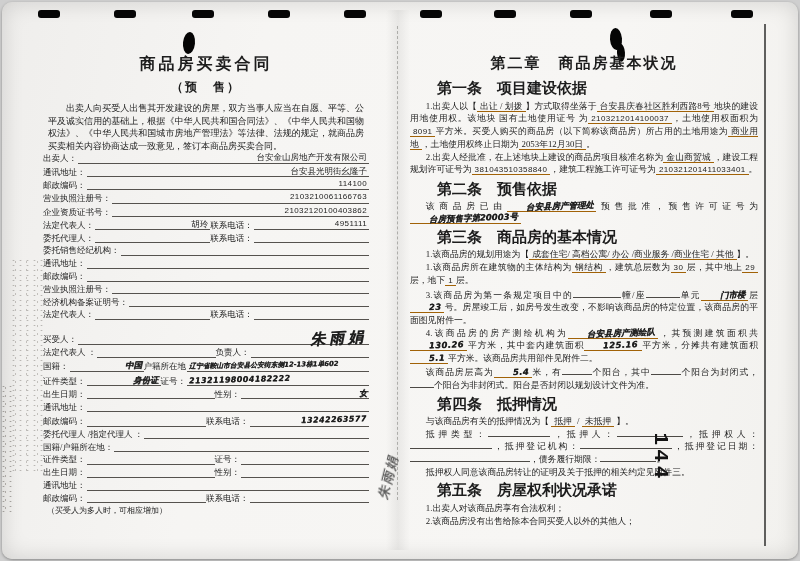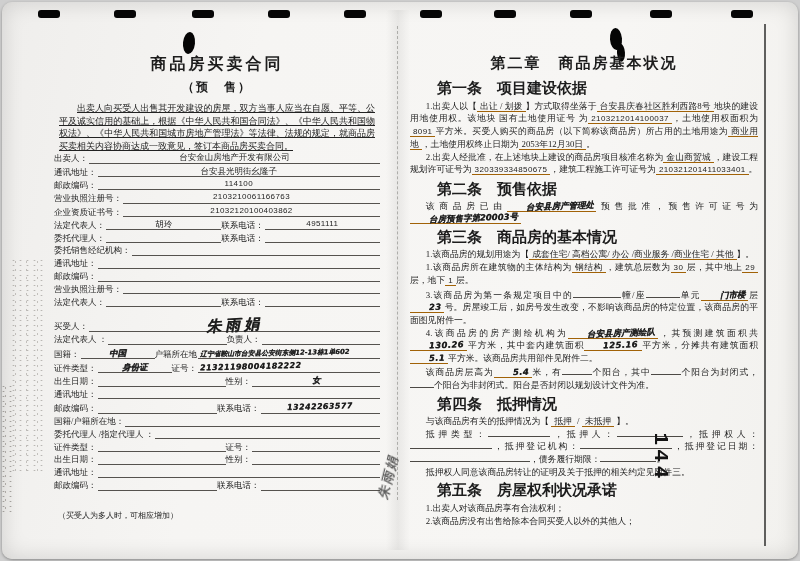--- a/index.html
+++ b/index.html
@@ -15,36 +15,36 @@
   .blob{position:absolute;width:12px;height:22px;background:#050505;border-radius:50%;}
   .blob.b1{left:183px;top:32px;transform:rotate(6deg);}
   .blob.b2{left:610px;top:28px;transform:rotate(-4deg);box-shadow:4px 14px 0 -2px #050505;}
   .noise{position:absolute;opacity:.45;
     background-image:radial-gradient(#77726d 0.8px,transparent 1.1px),radial-gradient(#8a857f 0.7px,transparent 1px);
     background-size:7px 5px,11px 8px;}
   .n1{left:10px;top:258px;width:34px;height:214px;}
   .n2{left:0px;top:384px;width:16px;height:130px;opacity:.6;}
 
   
-  .lpage{position:absolute;left:54px;top:44px;width:326px;}
+  .lpage{position:absolute;left:43px;top:44px;width:326px;}
   .doc-title{text-align:center;font-weight:700;font-size:16px;letter-spacing:3px;margin:10px 0 4px;}
   .doc-sub{text-align:center;font-weight:700;font-size:12px;letter-spacing:2px;margin:2px 0 6px;}
-  .intro{font-size:9px;line-height:12.6px;text-align:justify;text-indent:2em;padding:0 5px;color:#222;text-decoration:underline;}
+  .intro{font-size:9px;line-height:12.6px;text-align:justify;text-indent:2em;padding:0 5px;color:#222;}
   .chap{text-align:center;font-weight:700;font-size:13.5px;letter-spacing:2px;margin:7px 0 5px;}
   .frow{display:flex;align-items:flex-end;font-size:8.5px;line-height:10.5px;margin-bottom:1.8px;}
   .lb{white-space:nowrap;padding-right:1px;}
-  .vl{flex:1;border-bottom:1px solid #55524e;text-align:center;padding:0 2px;min-width:8px;min-height:10px;}
+  .vl{flex:1;border-bottom:1px solid #55524e;text-align:right;padding:0 2px;min-width:8px;min-height:10px;}
   .vl.w70{flex:0 0 70px;}
   .vl.left{text-align:left;}
   .num{font-family:"Liberation Sans","DejaVu Sans",sans-serif;font-size:8px;letter-spacing:.4px;}
   .hw{font-family:"DejaVu Sans","Liberation Sans",sans-serif;font-style:italic;font-weight:700;
       color:#1b1b1b;transform:rotate(-1.5deg);display:inline-block;text-shadow:.3px .3px .3px #444;}
   .hw-name{font-size:15px;letter-spacing:4px;transform:rotate(-3deg) translateY(2px);}
   .hw-tiny{font-size:6.8px;white-space:nowrap;letter-spacing:0;transform:rotate(-1deg);}
-  .note{font-size:8px;margin-top:19px;padding-left:4px;}
+  .note{font-size:8px;margin-top:2px;padding-left:4px;}
   .gap{height:7px;}
 
   
   .rpage{position:absolute;left:410px;top:42px;width:348px;}
   .r-title{text-align:center;font-weight:700;font-size:15px;letter-spacing:2px;margin:12px 0 6px;}
   .sech{font-weight:700;font-size:15px;text-indent:1.8em;margin:3.5px 0 1.5px;}
   .para{font-size:8.8px;line-height:12.1px;text-align:justify;text-indent:1.8em;margin:0 0 1px;}
   .para .u{border-bottom:1px solid #a16207;padding:0 3px;}
   .para .bl{display:inline-block;border-bottom:1px solid #4c4945;height:8px;}
   .para .hw{transform:rotate(-2deg);font-size:8.5px;}
@@ -126,20 +126,24 @@
     </div>
     <div class="frow">
       <span class="lb">邮政编码：</span>
       <span class="vl"></span>
     </div>
     <div class="frow">
       <span class="lb">营业执照注册号：</span>
       <span class="vl"></span>
     </div>
     <div class="frow">
+      <span class="lb">经济机构备案证明号：</span>
+      <span class="vl"></span>
+    </div>
+    <div class="frow">
       <span class="lb">法定代表人：</span>
       <span class="vl"></span>
       <span class="lb">联系电话：</span>
       <span class="vl"></span>
     </div>
 
     <div class="gap"></div>
 
     <div class="frow" style="align-items:flex-end;height:16px">
       <span class="lb">买受人：</span>
@@ -173,25 +177,25 @@
       <span class="lb">通讯地址：</span>
       <span class="vl"></span>
     </div>
     <div class="frow">
       <span class="lb">邮政编码：</span>
       <span class="vl"></span>
       <span class="lb">联系电话：</span>
       <span class="vl"><span class="hw num">13242263577</span></span>
     </div>
     <div class="frow">
+      <span class="lb">委托代理人 /指定代理人 ：</span>
+      <span class="vl"></span>
+    </div>
+    <div class="frow">
       <span class="lb">国籍/户籍所在地：</span>
-      <span class="vl"></span>
-    </div>
-    <div class="frow">
-      <span class="lb">委托代理人 /指定代理人 ：</span>
       <span class="vl"></span>
     </div>
     <div class="frow">
       <span class="lb">证件类型：</span>
       <span class="vl"></span>
       <span class="lb">证号：</span>
       <span class="vl"></span>
     </div>
     <div class="frow">
       <span class="lb">出生日期：</span>
@@ -210,21 +214,21 @@
       <span class="vl"></span>
     </div>
     <div class="note">（买受人为多人时，可相应增加）</div>
   </div>
 
   <div class="rpage">
     <div class="r-title">第二章　商品房基本状况</div>
 
     <div class="sech">第一条　项目建设依据</div>
     <p class="para"><span>1.出卖人以【</span><span class="u">出让 / 划拨</span><span>】方式取得坐落于</span><span class="u">台安县庆春社区胜利西路8号</span><span>地块的建设用地使用权。该地块 国有土地使用证号 为</span><span class="u num">2103212014100037</span><span>，土地使用权面积为</span><span class="u num">8091</span><span>平方米。买受人购买的商品房（以下简称该商品房）所占用的土地用途为</span><span class="u">商业用地</span><span>，土地使用权终止日期为</span><span class="u">2053年12月30日</span><span>。</span></p>
-    <p class="para"><span>2.出卖人经批准，在上述地块上建设的商品房项目核准名称为</span><span class="u">金山商贸城</span><span>，建设工程规划许可证号为</span><span class="u num">320339334850675</span><span>，建筑工程施工许可证号为</span><span class="u num">210321201411033401</span><span>。</span></p>
+    <p class="para"><span>2.出卖人经批准，在上述地块上建设的商品房项目核准名称为</span><span class="u">金山商贸城</span><span>，建设工程规划许可证号为</span><span class="u num">381043510358840</span><span>，建筑工程施工许可证号为</span><span class="u num">210321201411033401</span><span>。</span></p>
 
     <div class="sech">第二条　预售依据</div>
     <p class="para"><span>该商品房已由</span><span class="u"><span class="hw">台安县房产管理处</span></span><span>预售批准，预售许可证号为</span><span class="u"><span class="hw">台房预售字第20003号</span></span></p>
 
     <div class="sech">第三条　商品房的基本情况</div>
     <p class="para"><span>1.该商品房的规划用途为【</span><span class="u">成套住宅/ 高档公寓/ 办公 /商业服务 /商业住宅 / 其他</span><span>】。</span></p>
     <p class="para"><span>1.该商品房所在建筑物的主体结构为</span><span class="u">钢结构</span><span>，建筑总层数为</span><span class="u num">30</span><span>层，其中地上</span><span class="u num">29</span><span>层，地下</span><span class="u num">1</span><span>层。</span></p>
     <p class="para"><span>3.该商品房为第一条规定项目中的</span><span class="bl" style="width:48px"></span><span>幢/座</span><span class="bl" style="width:34px"></span><span>单元</span><span class="u"><span class="hw">门市楼</span></span><span>层</span><span class="u num"><span class="hw">23</span></span><span>号。房屋竣工后，如房号发生改变，不影响该商品房的特定位置，该商品房的平面图见附件一。</span></p>
     <p class="para"><span>4.该商品房的房产测绘机构为</span><span class="u"><span class="hw">台安县房产测绘队</span></span><span>，其预测建筑面积共</span><span class="u num"><span class="hw">130.26</span></span><span>平方米，其中套内建筑面积</span><span class="u num"><span class="hw">125.16</span></span><span>平方米，分摊共有建筑面积</span><span class="u num"><span class="hw">5.1</span></span><span>平方米。该商品房共用部件见附件二。</span></p>
     <p class="para"><span>该商品房层高为</span><span class="u num"><span class="hw">5.4</span></span><span>米，有</span><span class="bl" style="width:30px"></span><span>个阳台，其中</span><span class="bl" style="width:30px"></span><span>个阳台为封闭式，</span><span class="bl" style="width:24px"></span><span>个阳台为非封闭式。阳台是否封闭以规划设计文件为准。</span></p>

